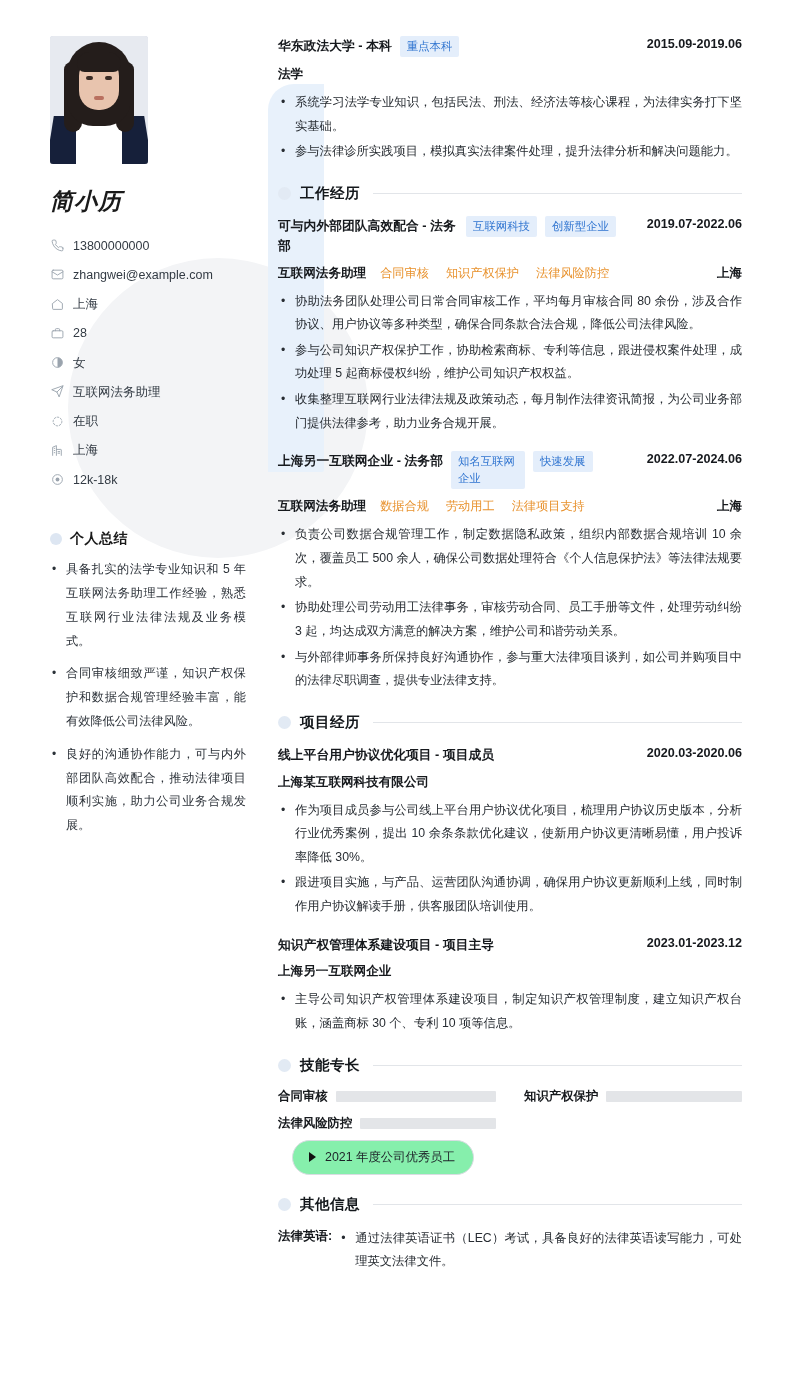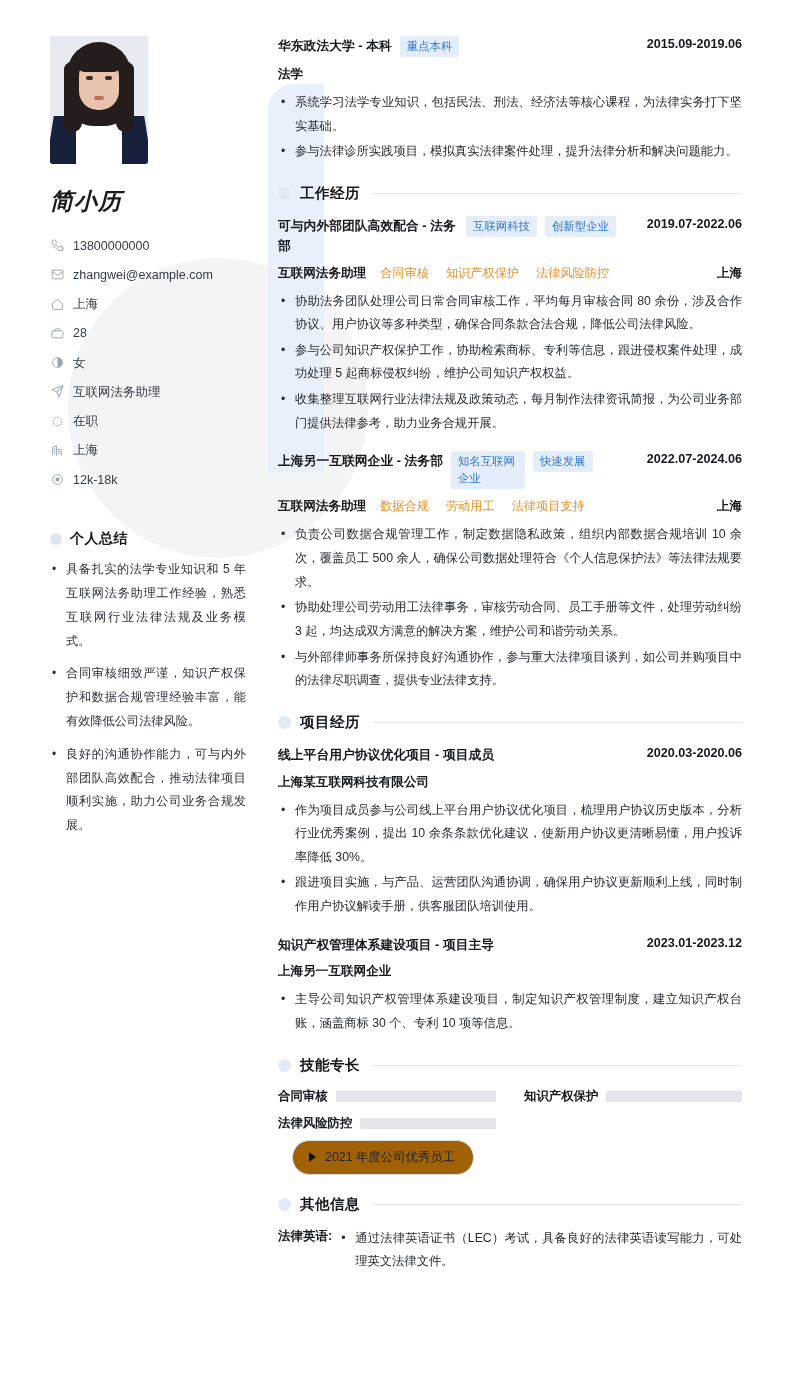--- a/index.html
+++ b/index.html
@@ -282,21 +282,21 @@
   
   .honor-pill {
     display: inline-flex;
     align-items: center;
     gap: 9px;
     border: 1px solid #d9dde2;
     border-radius: 18px;
     padding: 8px 18px 8px 16px;
     font-size: 12.4px;
     color: #1d2228;
-    background: #a16207;
+    background: #86efac;
     margin-top: 4px;
   }
   .honor-pill .tri {
     width: 0; height: 0;
     border-left: 7px solid #111;
     border-top: 5px solid transparent;
     border-bottom: 5px solid transparent;
   }
 
   

